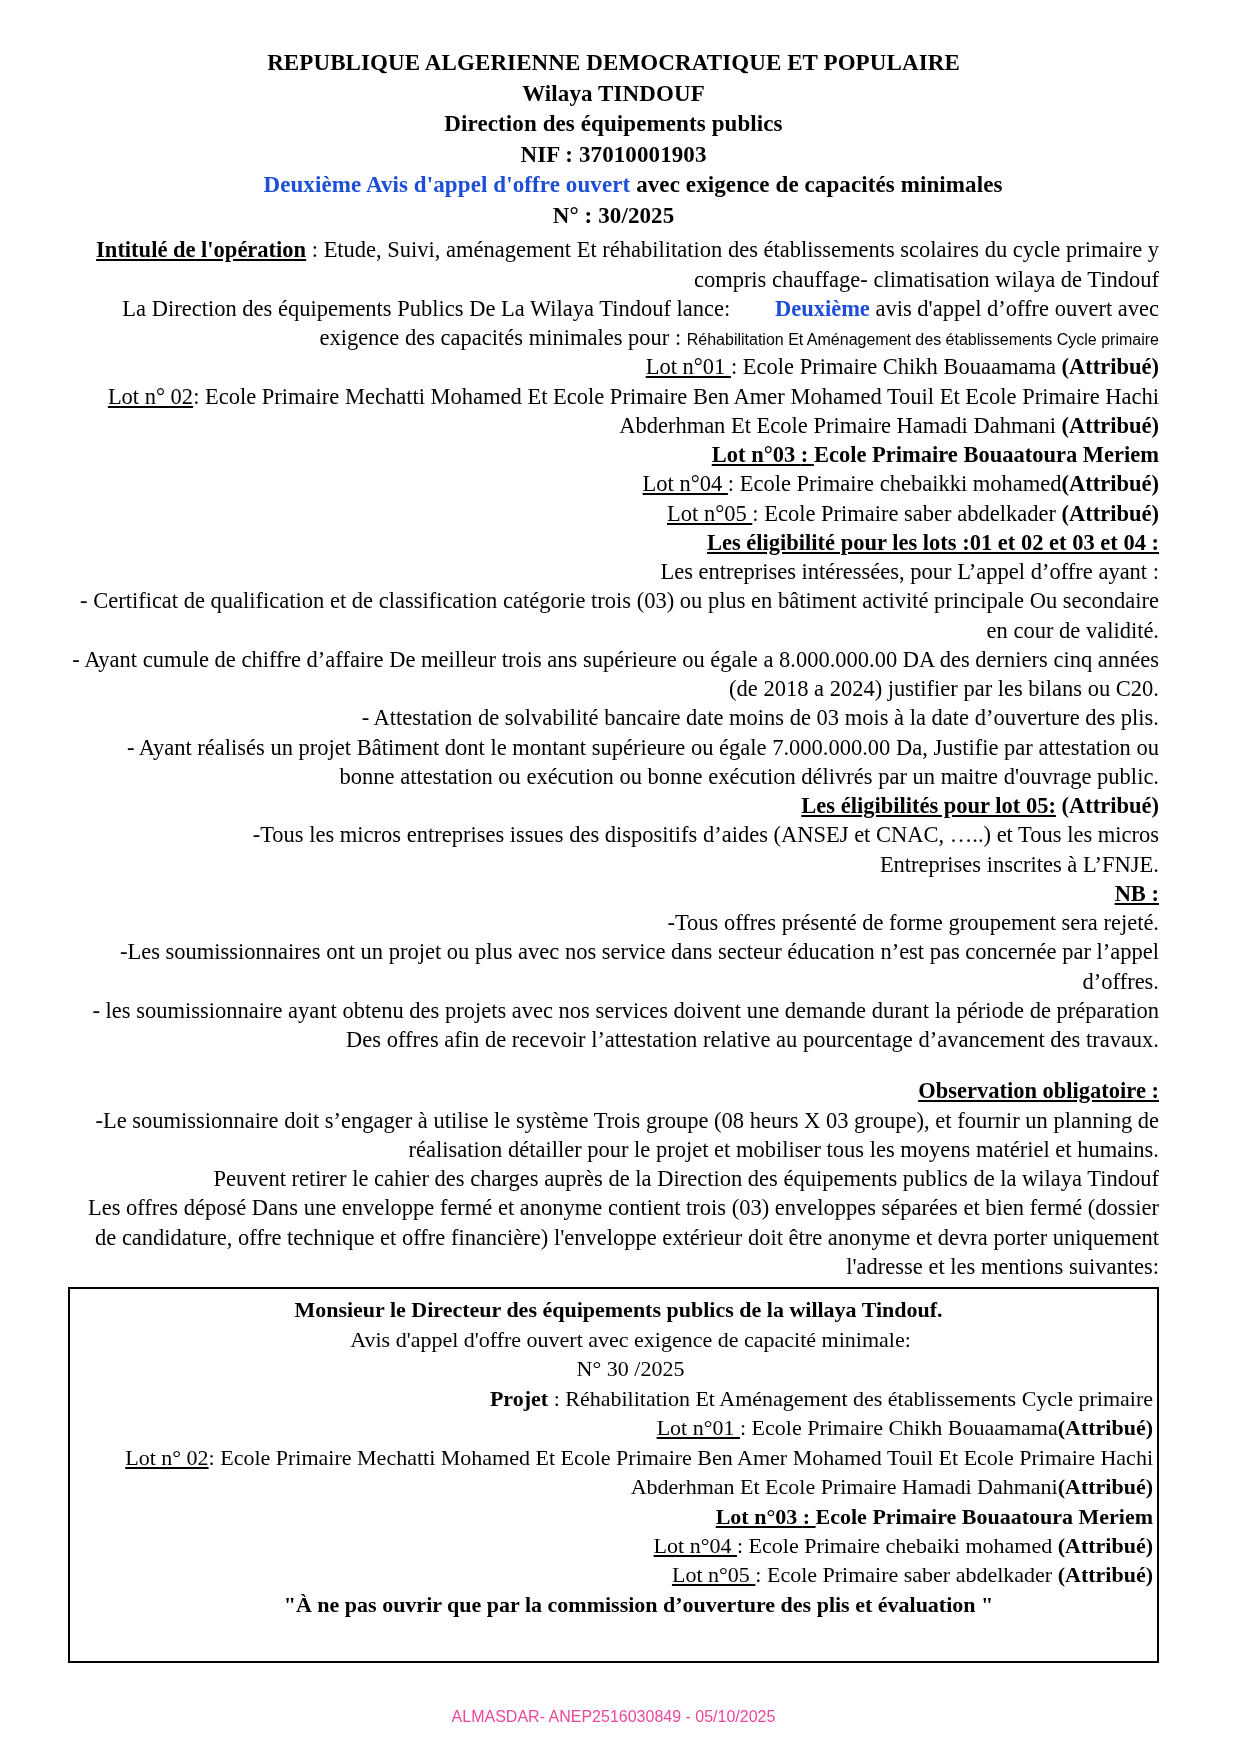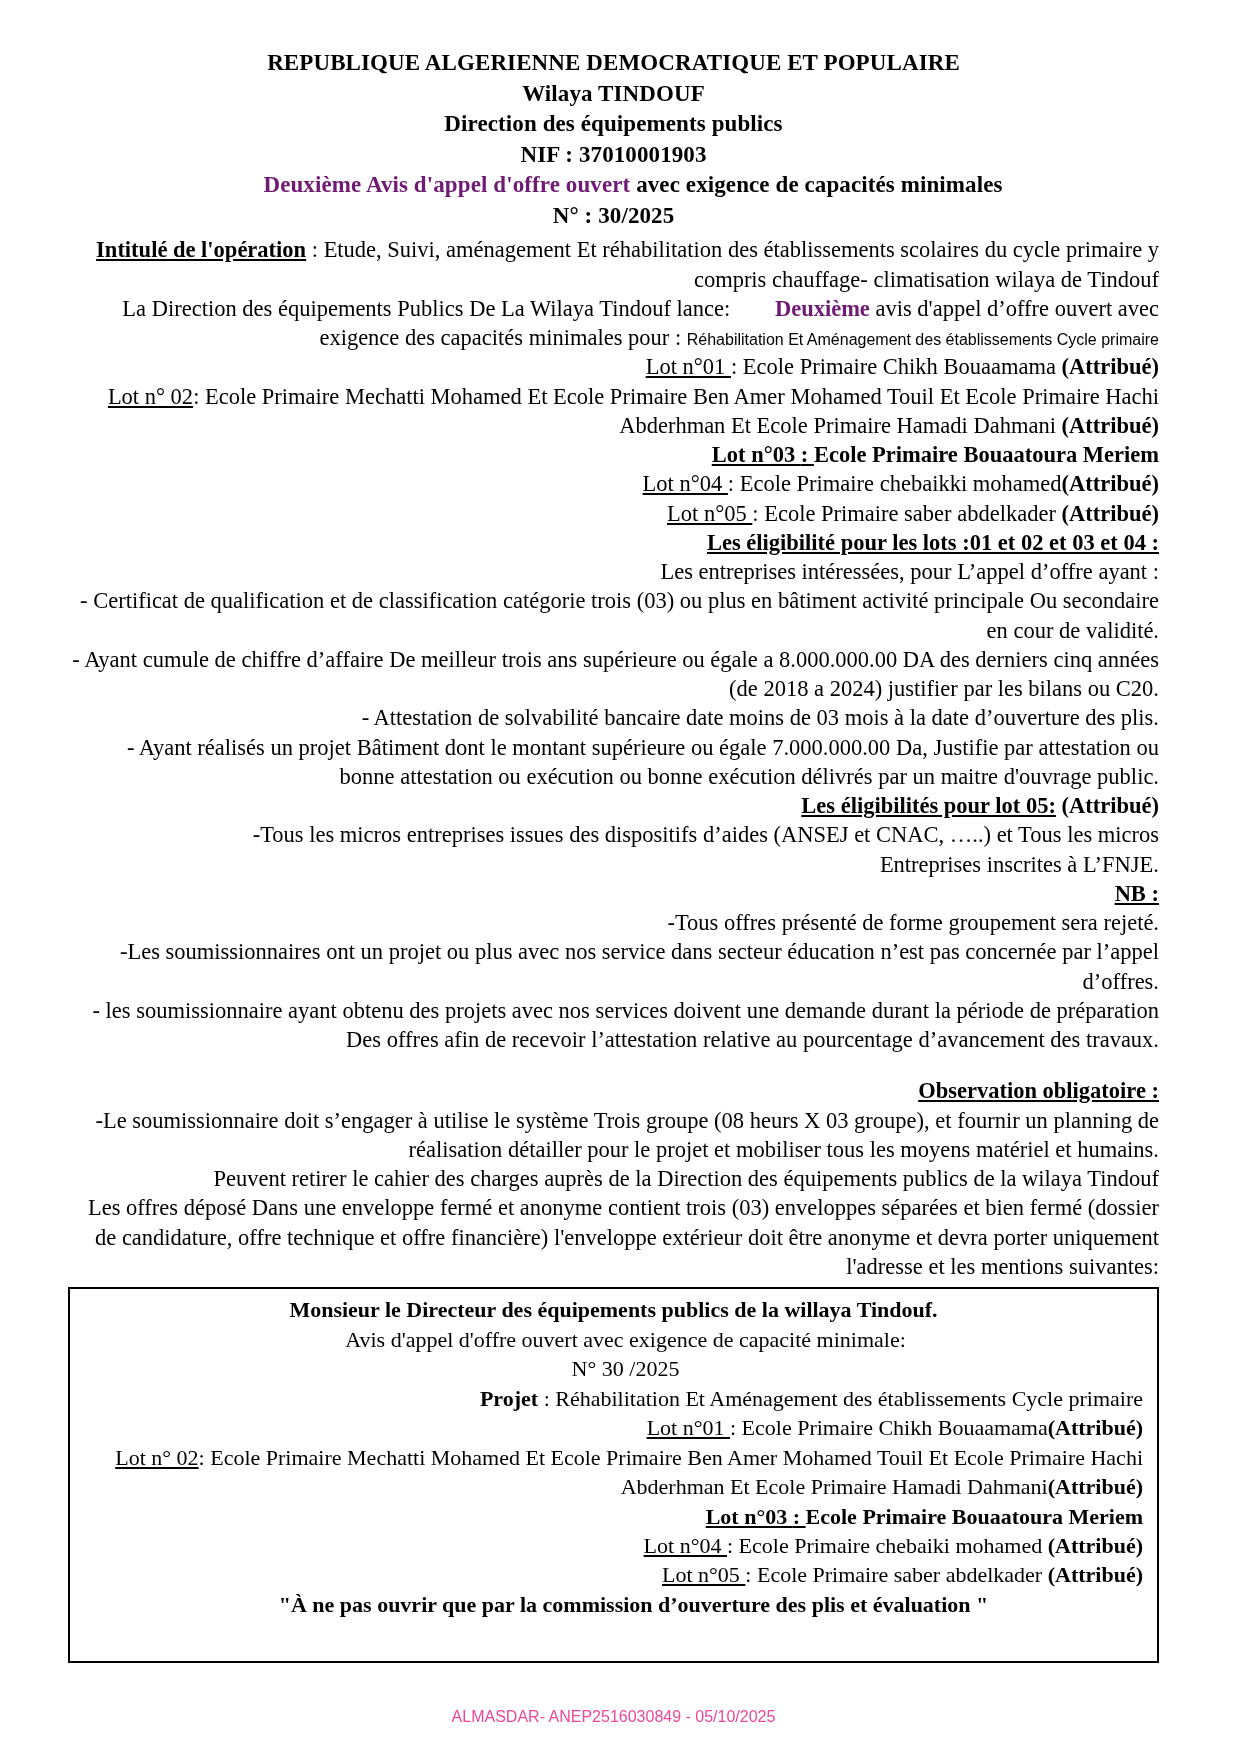--- a/index.html
+++ b/index.html
@@ -29,21 +29,21 @@
     font-size: 23.5px;
     line-height: 1.33;
     letter-spacing: 0.1px;
   }
   .header .l1 { font-size: 23px; }
   .header .l2 { font-size: 23px; }
   .header .l3 { font-size: 23px; }
   .header .l4 { font-size: 23px; text-align: center; }
   .header .l5 { font-size: 23px; }
   .header .l6 { font-size: 23px; }
-  .red { color: #701a75; margin-left: 39px; }
+  .red { color: #1d4ed8; margin-left: 39px; }
 
   
   .body-text { margin-top: 4px; }
   .p {
     font-size: 22.5px;
     line-height: 1.30;
     text-align: right;
     margin: 0;
   }
   .u { text-decoration: underline; }
@@ -53,21 +53,21 @@
     font-weight: normal;
     font-size: 16px;
   }
   .indent-sp { display: inline-block; width: 34px; }
   .gap { height: 22px; }
 
   
   .box {
     border: 2px solid #000000;
     margin-top: 6px;
-    padding: 6px 14px 40px 14px;
+    padding: 6px 4px 40px 14px;
     box-sizing: border-box;
   }
   .box .center { text-align: center; }
   .box .p { font-size: 22px; line-height: 1.34; margin-left: 24px; }
   .box .b-center {
     font-weight: bold;
     font-size: 22px;
     text-align: center;
     line-height: 1.34;
   }

